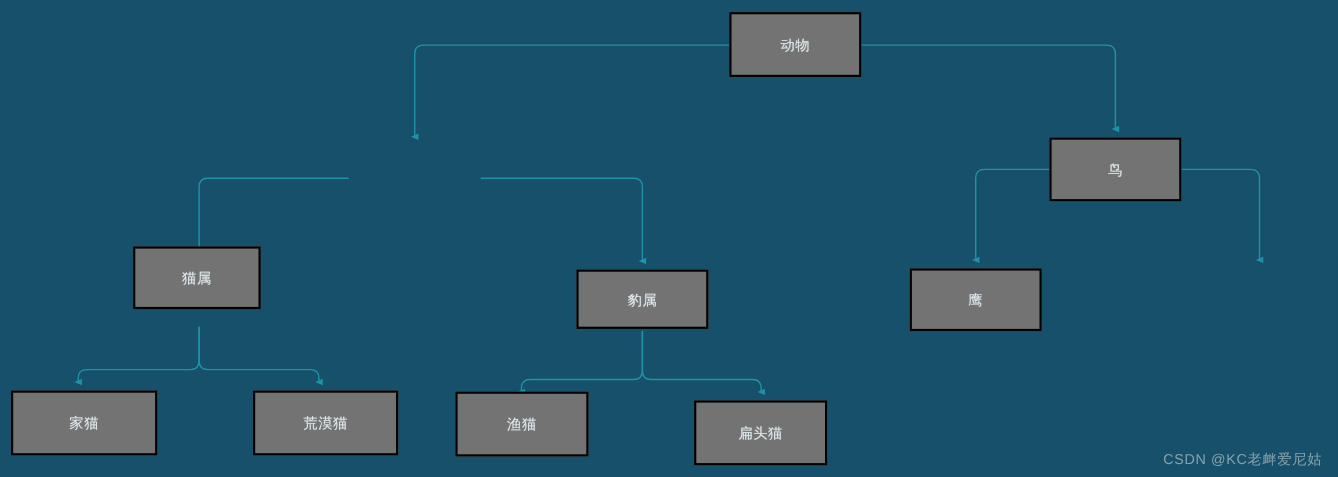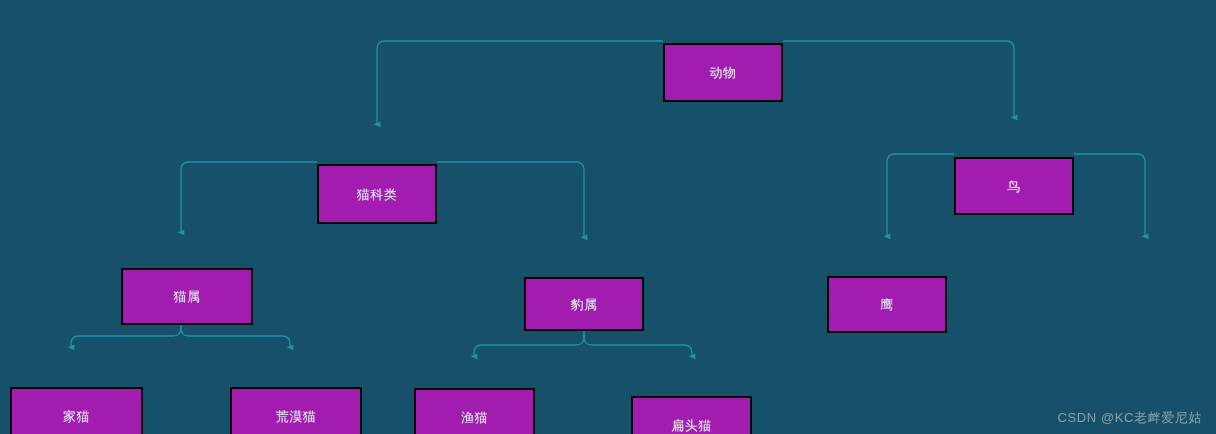--- a/index.html
+++ b/index.html
@@ -25,26 +25,25 @@
     left: 0;
     top: 0;
     width: 1216px;
     height: 434px;
     pointer-events: none;
   }
   .node {
     position: absolute;
     box-sizing: border-box;
     border: 2px solid #000000;
-    background: #a21caf;
+    background: #737373;
     display: flex;
     align-items: center;
     justify-content: center;
     z-index: 3;
-    margin-top: 32px;
   }
   .node-label {
     color: #dfe9ec;
     font-size: 13px;
     line-height: 1;
     letter-spacing: 0.5px;
     white-space: nowrap;
     text-shadow: 0 0 1px rgba(223,233,236,0.45);
   }
   #watermark {
@@ -91,28 +90,25 @@
       <path d="M584,301 L584,337 Q584,345 576,345 L482,345 Q474,345 474,353 L474,356"></path>
 
       <path d="M584,301 L584,337 Q584,345 592,345 L684,345 Q692,345 692,353 L692,356"></path>
     </g>
   </svg>
 
   <div class="node" style="left:663px; top:11px; width:120px; height:59px;">
     <span class="node-label">动物</span>
   </div>
 
-  <div class="node" style="left:317px; top:132px; width:120px; height:60px;">
-    <span class="node-label">猫科类</span>
-  </div>
   <div class="node" style="left:954px; top:125px; width:120px; height:58px;">
     <span class="node-label">鸟</span>
   </div>
 
-  <div class="node" style="left:121px; top:236px; width:132px; height:57px;">
+  <div class="node" style="left:121px; top:224px; width:116px; height:57px;">
     <span class="node-label">猫属</span>
   </div>
   <div class="node" style="left:524px; top:245px; width:120px; height:54px;">
     <span class="node-label">豹属</span>
   </div>
   <div class="node" style="left:827px; top:244px; width:120px; height:57px;">
     <span class="node-label">鹰</span>
   </div>
 
   <div class="node" style="left:10px; top:355px; width:133px; height:59px;">

